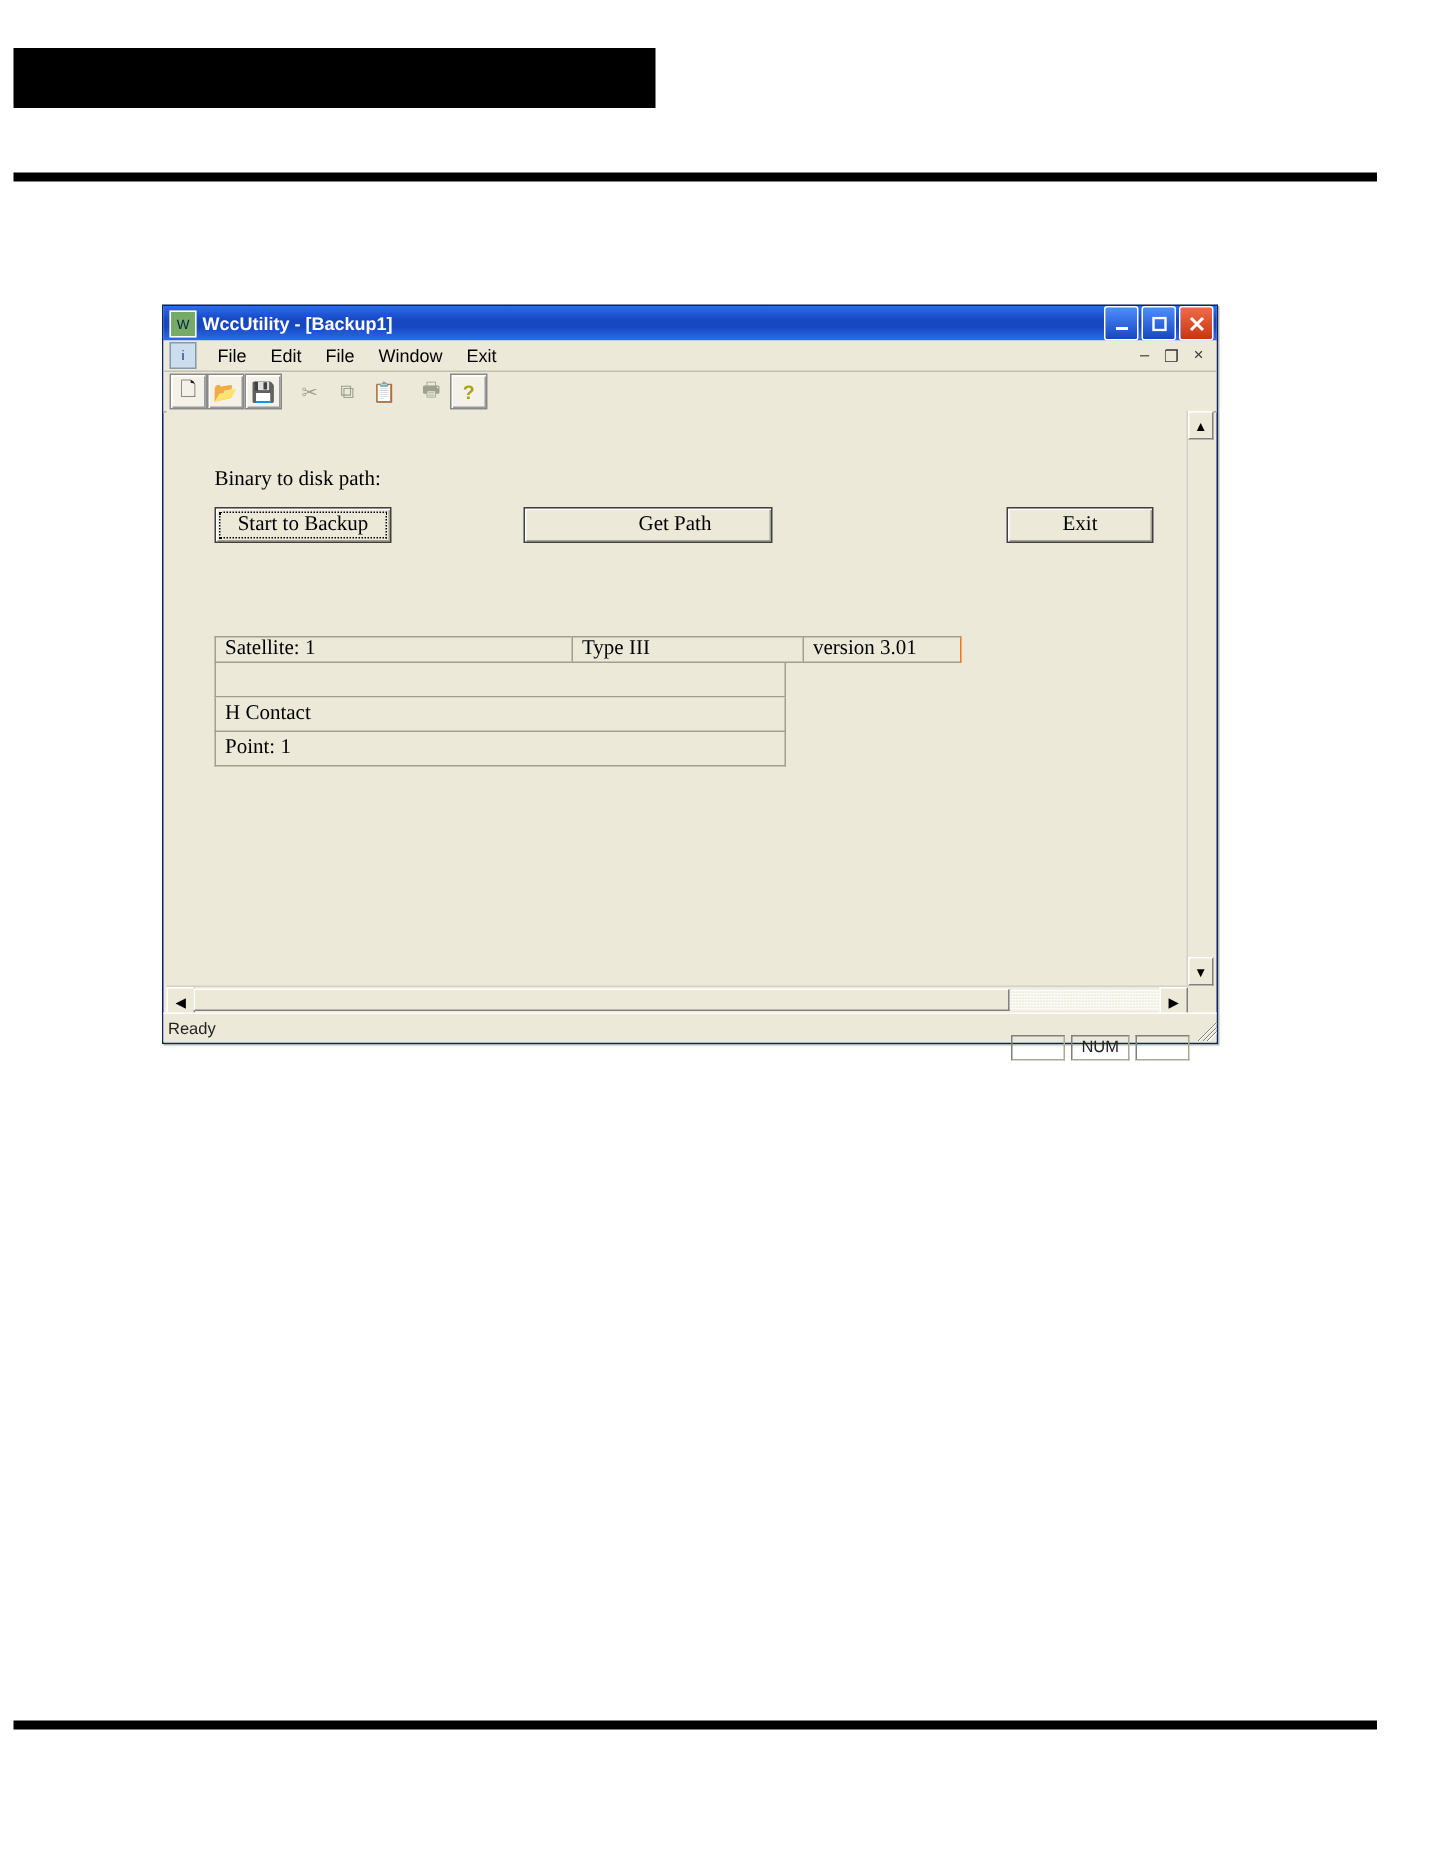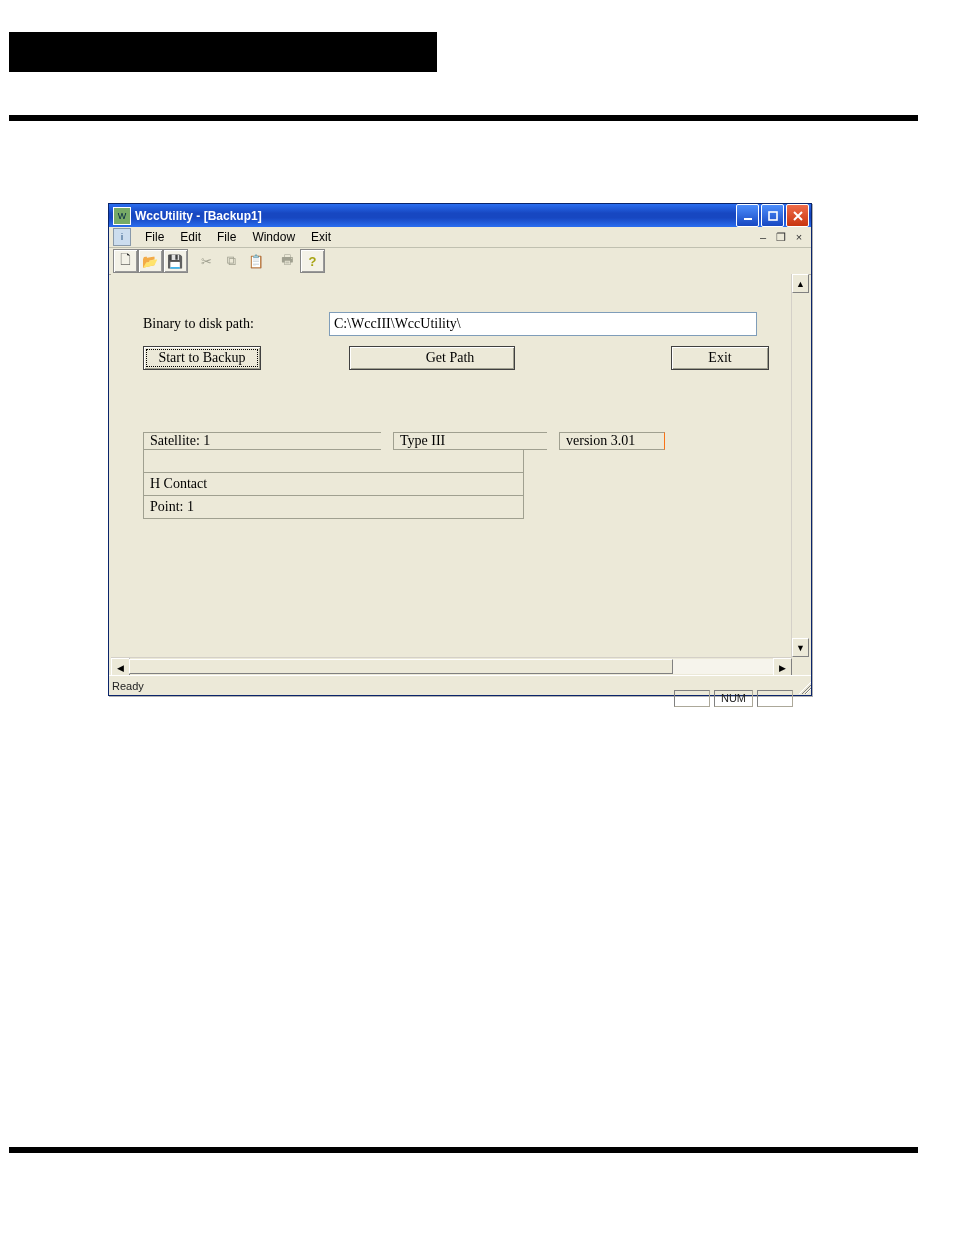--- a/index.html
+++ b/index.html
@@ -215,21 +215,21 @@
   .btn-start{ width:96px; }
   .readonly {
     border:1px solid #a0a090;
     background:#ece9d8;
     padding:2px 6px;
     height:18px;
     font-family:"Times New Roman", serif;
     font-size:14px;
     display:flex;align-items:center;
   }
-  .grid3 { margin-top: 62px; display:flex; gap:12px; }
+  .grid3 { margin-top: 62px; display:flex; gap:0; }
   .grid3 .cell1 { width:238px; }
   .grid3 .cell2 { width:154px; }
   .grid3 .cell3 { width:106px; }
   .grid3 .readonly { box-sizing:border-box; border-right:none; }
   .grid3 .readonly:last-child { border-right:1px solid #f97316; }
   .blankrow { margin-top:0; }
   .blankrow .readonly { width:367px; border-top:none; }
   .row-hc .readonly, .row-pt .readonly { width:367px; border-top:none; }
   .logbox {
     margin-top:0;
@@ -347,21 +347,20 @@
     <div class="tbtn enabled">
         <span style="color:#a7a313;font-weight:bold">?</span>
       </div>
   </div>
 
   <div class="client">
 
     <div class="form">
       <div class="row">
         <div class="label">Binary to disk path:</div>
-        <input class="textfield" type="text" value="C:\WccIII\WccUtility\" style="">
       </div>
 
       <div class="btn-row">
         <div class="btn btn-start focus">Start to Backup</div>
         <div class="btn btn-get">Get Path</div>
         <div class="btn btn-exit">Exit</div>
       </div>
 
       <div class="grid3">
         <div class="readonly cell1">Satellite: 1</div>

